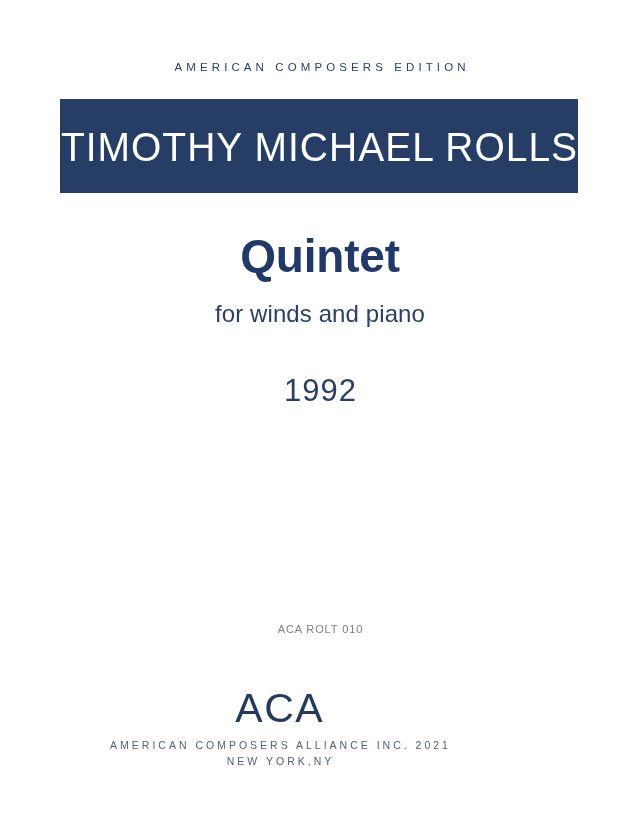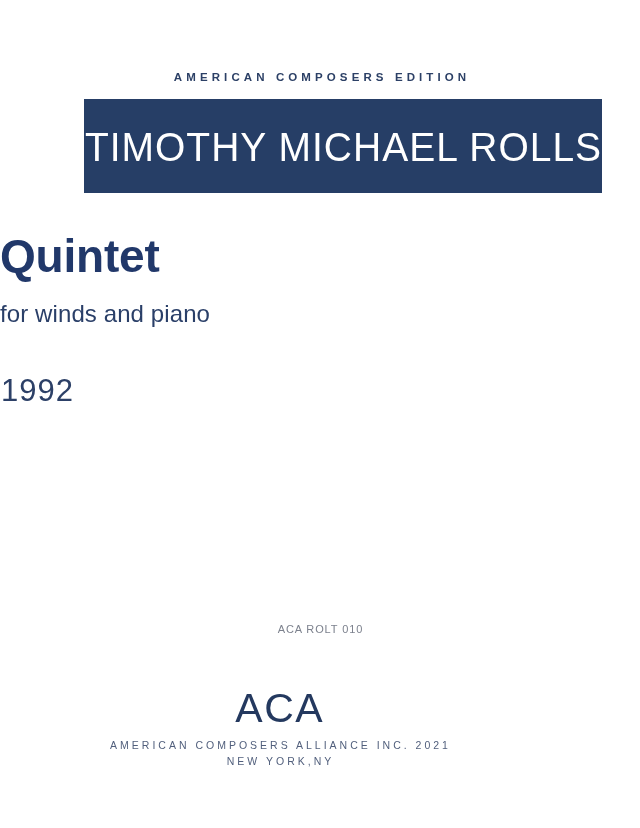--- a/index.html
+++ b/index.html
@@ -17,64 +17,63 @@
     width: 640px;
     height: 828px;
     background: #ffffff;
     overflow: hidden;
     box-sizing: border-box;
   }
 
   
   .edition-line {
     position: absolute;
-    top: 71px;
+    top: 61px;
     left: 0;
     width: 640px;
     text-align: center;
     font-size: 11.5px;
-    font-weight: 700;
+    font-weight: 400;
     letter-spacing: 4.1px;
     color: #2c4066;
     text-indent: 4.1px;
     white-space: nowrap;
   }
 
   
   .composer-banner {
     position: absolute;
     left: 60px;
     top: 99px;
     width: 518px;
     height: 94px;
     background: #263e66;
     display: flex;
     align-items: center;
     justify-content: center;
-    margin-left: 24px;
   }
 
   .composer-name {
     font-size: 39px;
     font-weight: 300;
     letter-spacing: 1.0px;
     color: #ffffff;
     white-space: nowrap;
     text-indent: 1.0px;
     line-height: 1;
     transform: scaleY(1.06);
   }
 
   
   .title-block {
     position: absolute;
     left: 0;
     top: 232px;
     width: 640px;
-    text-align: left;
+    text-align: center;
   }
 
   .work-title {
     font-size: 46px;
     font-weight: 700;
     color: #21386a;
     letter-spacing: -0.2px;
     line-height: 1.08;
     white-space: nowrap;
   }

